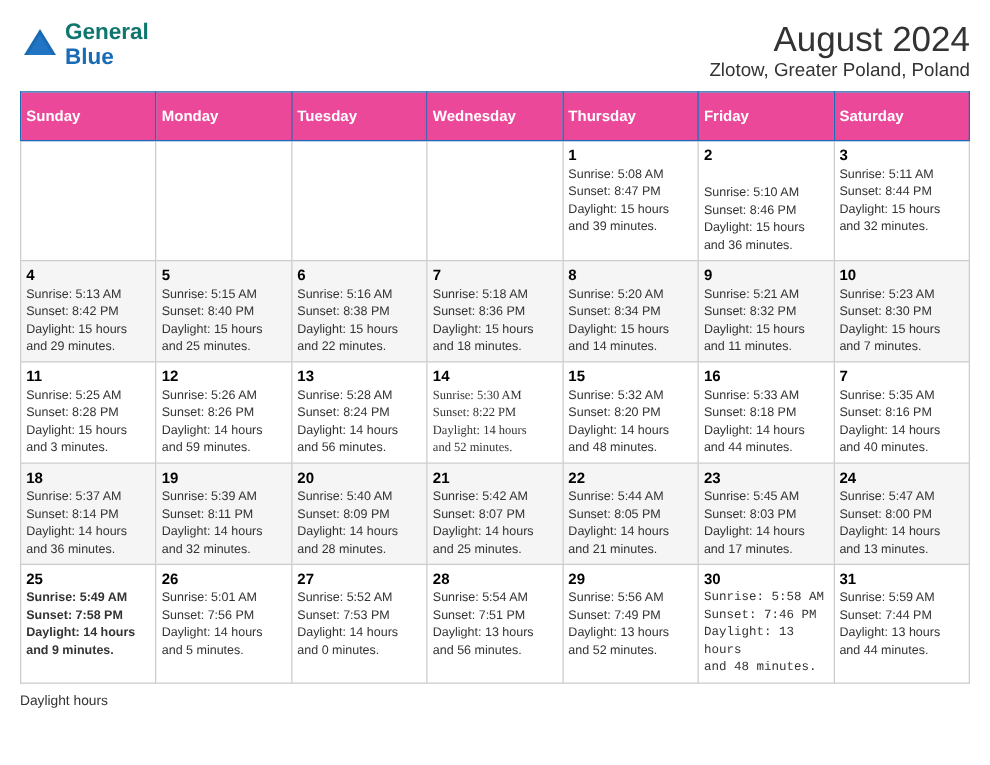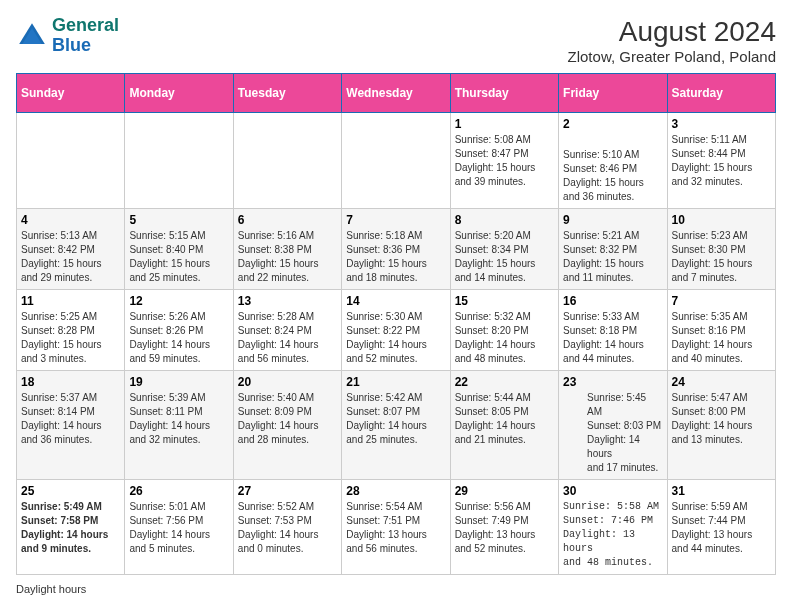--- a/index.html
+++ b/index.html
@@ -218,21 +218,21 @@
         </td>
         <td>
           <div class="day-number">13</div>
           <div class="day-info" style="white-space: pre-line;">Sunrise: 5:28 AM
 Sunset: 8:24 PM
 Daylight: 14 hours
 and 56 minutes.</div>
         </td>
         <td>
           <div class="day-number">14</div>
-          <div class="day-info" style="white-space: pre-line;">Sunrise: 5:30 AM
+          <div class="day-info" style="white-space: pre-line; font-family: Liberation Serif, serif;">Sunrise: 5:30 AM
 Sunset: 8:22 PM
 Daylight: 14 hours
 and 52 minutes.</div>
         </td>
         <td>
           <div class="day-number">15</div>
           <div class="day-info" style="white-space: pre-line;">Sunrise: 5:32 AM
 Sunset: 8:20 PM
 Daylight: 14 hours
 and 48 minutes.</div>
@@ -283,21 +283,21 @@
         </td>
         <td>
           <div class="day-number">22</div>
           <div class="day-info" style="white-space: pre-line;">Sunrise: 5:44 AM
 Sunset: 8:05 PM
 Daylight: 14 hours
 and 21 minutes.</div>
         </td>
         <td>
           <div class="day-number">23</div>
-          <div class="day-info" style="white-space: pre-line; margin-left: 24px;">Sunrise: 5:45 AM
+          <div class="day-info" style="white-space: pre-line;">Sunrise: 5:45 AM
 Sunset: 8:03 PM
 Daylight: 14 hours
 and 17 minutes.</div>
         </td>
         <td>
           <div class="day-number">24</div>
           <div class="day-info" style="white-space: pre-line;">Sunrise: 5:47 AM
 Sunset: 8:00 PM
 Daylight: 14 hours
 and 13 minutes.</div>

